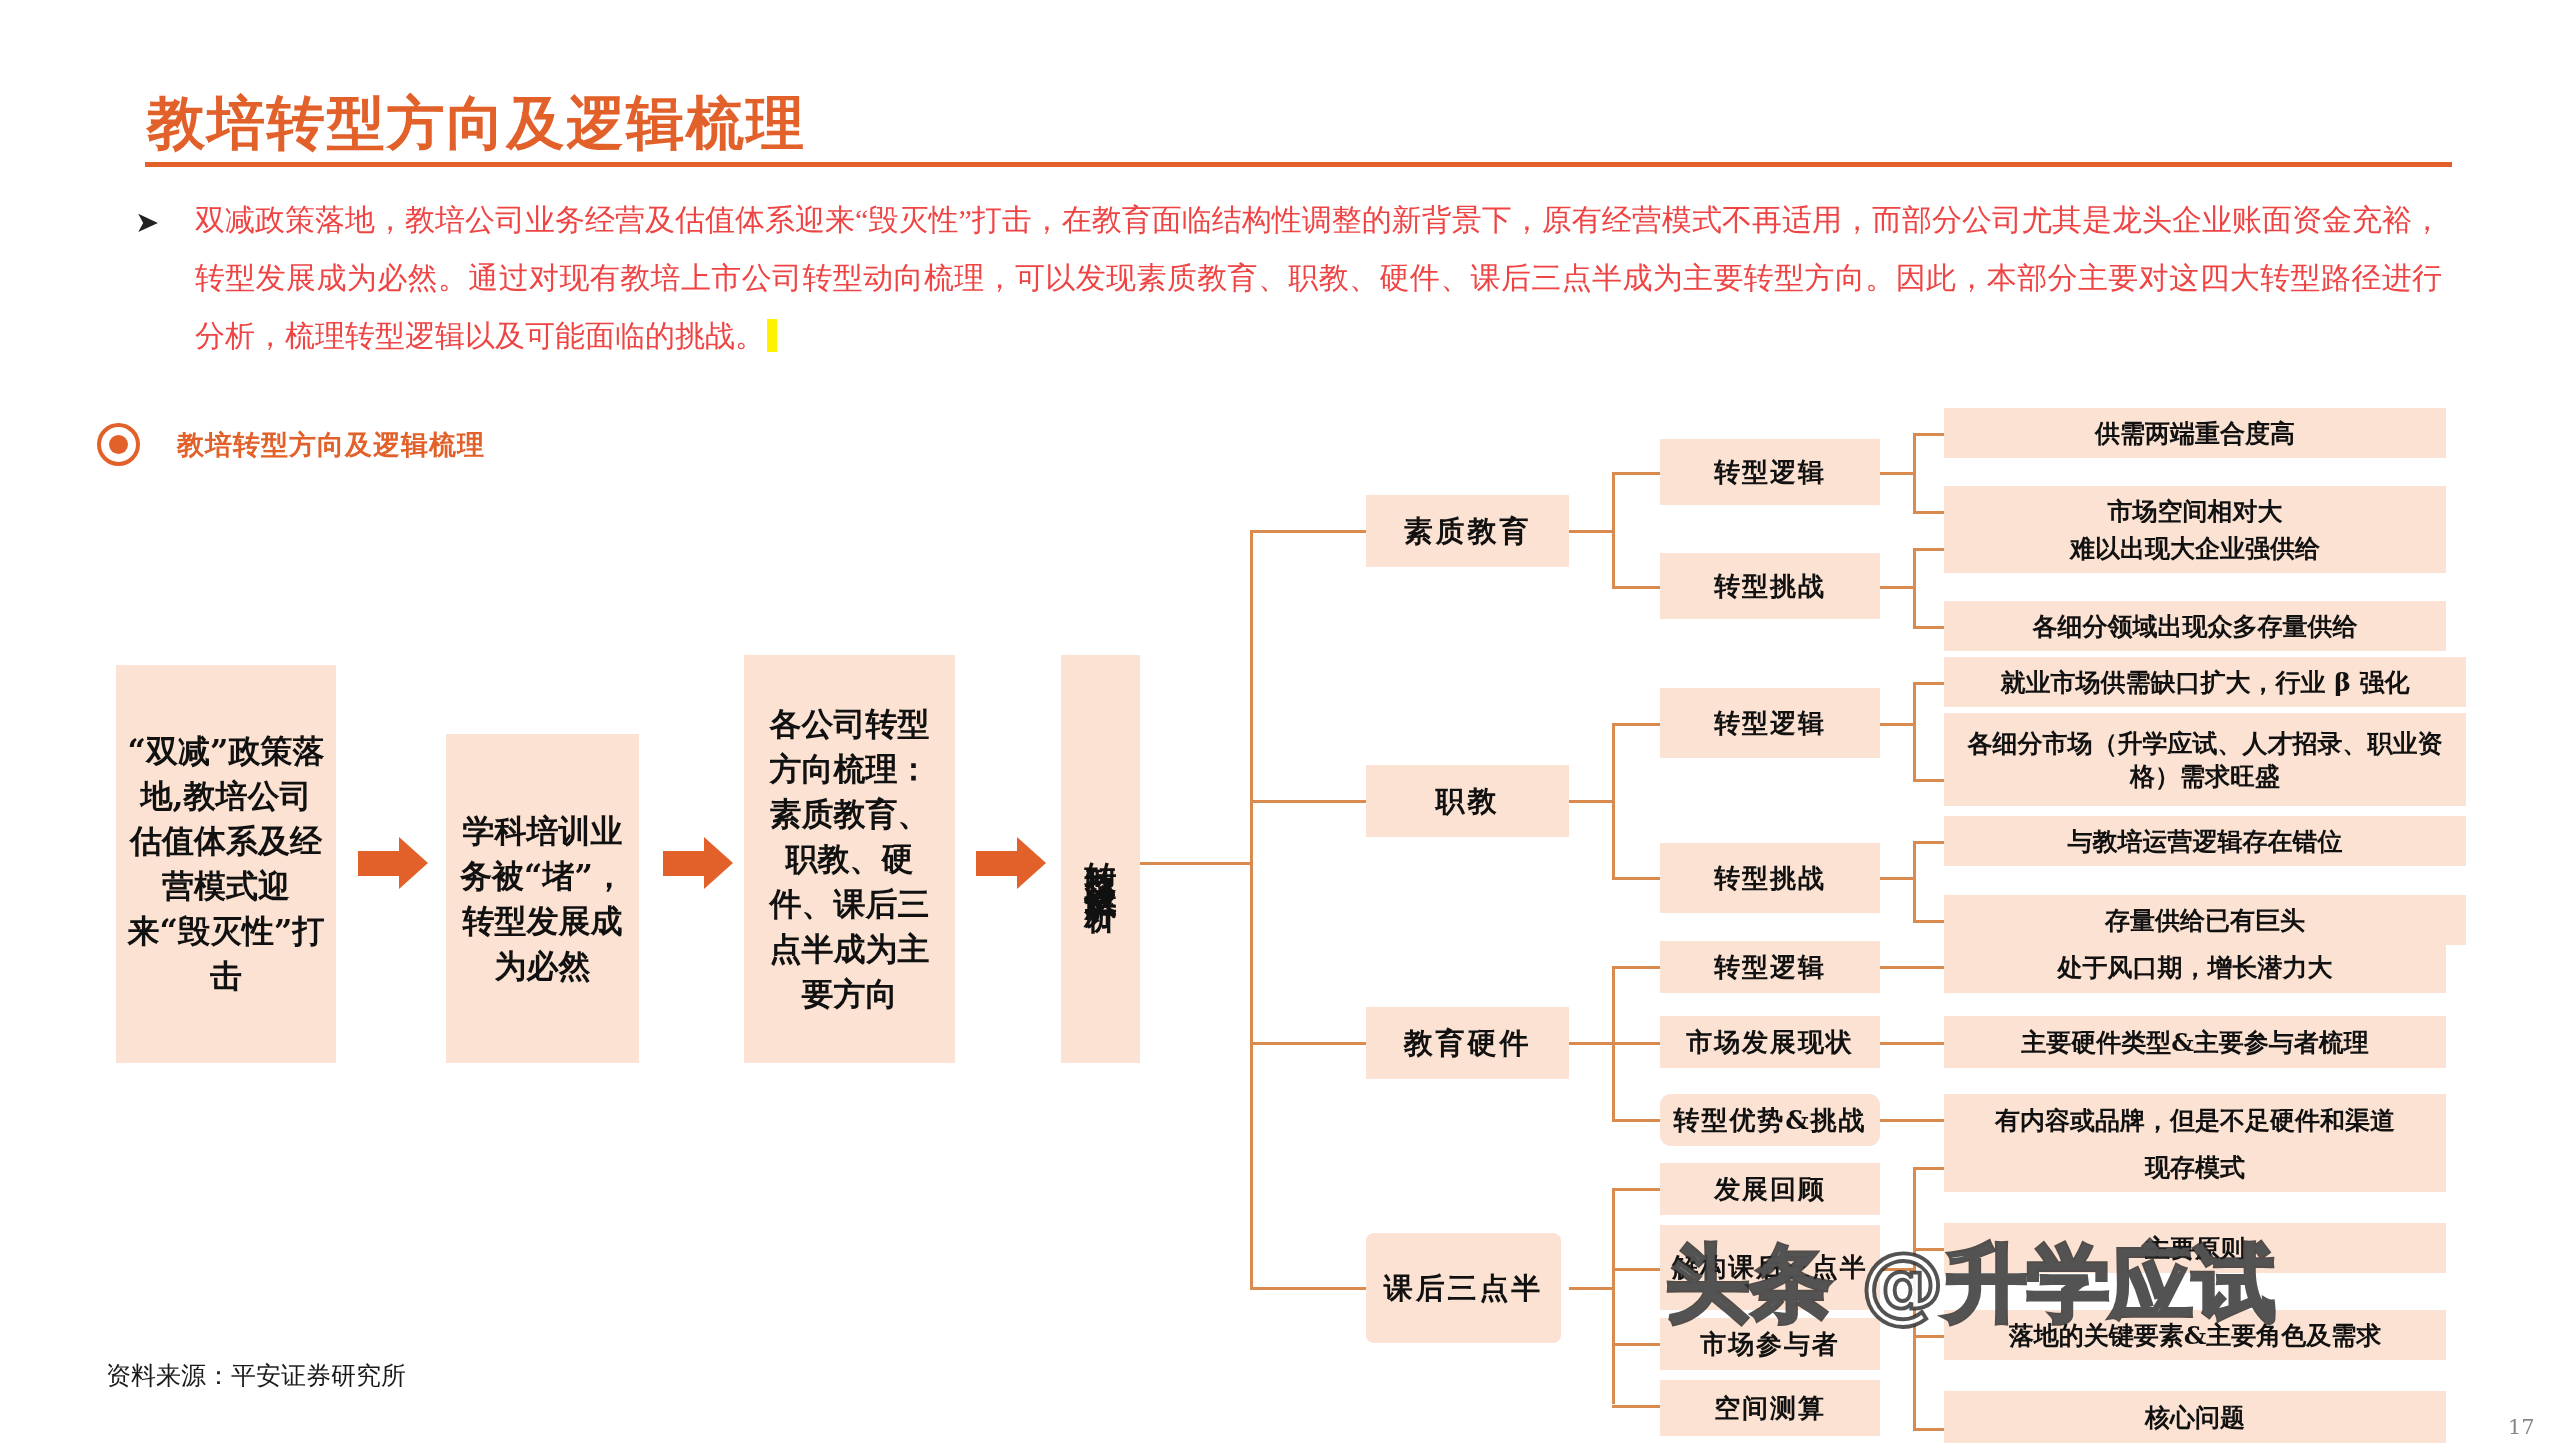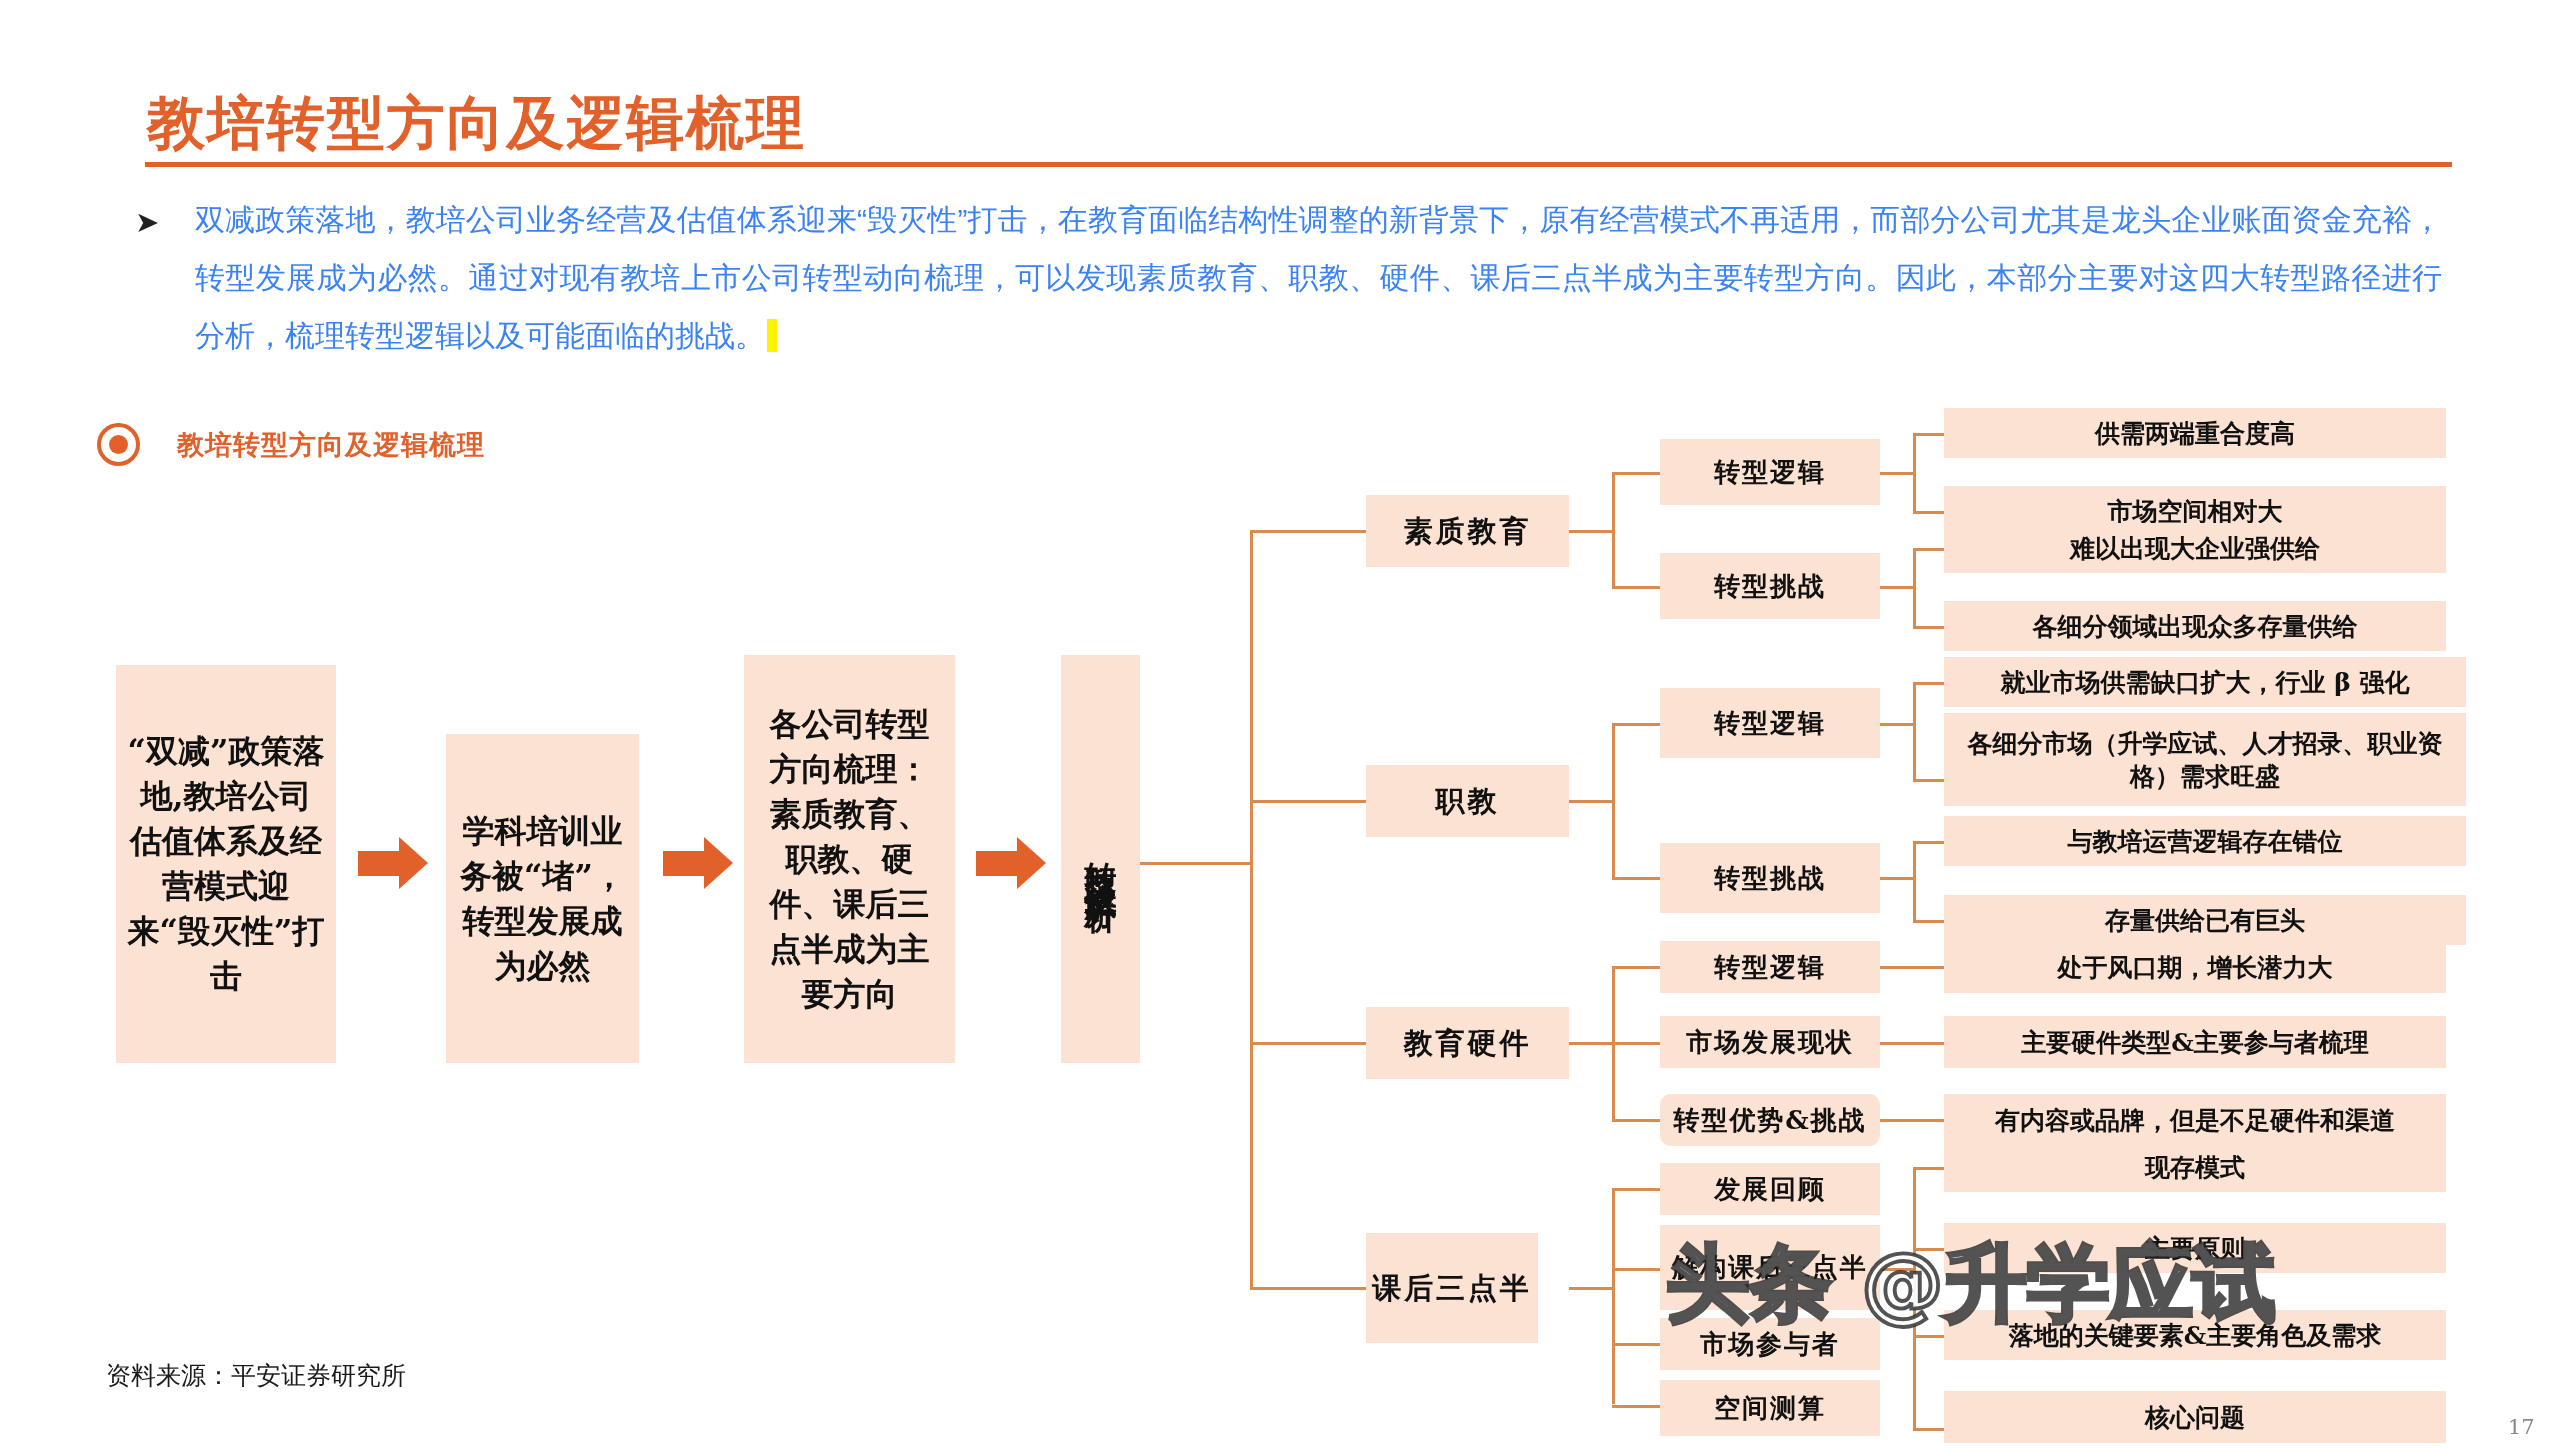--- a/index.html
+++ b/index.html
@@ -23,22 +23,22 @@
   
   #intro-block{
     position:absolute;left:135px;top:191px;width:2309px;
   }
   #intro-marker{
     position:absolute;left:0px;top:17.4px;
     font-size:29px;color:#222;line-height:1;
   }
   #intro-text{
     position:absolute;left:60px;top:0px;width:2247px;
-    font-family:Liberation Sans, sans-serif;
-    font-size:30px;color:#3b82f6;line-height:58px;
+    font-family:Liberation Serif, serif;
+    font-size:30px;color:#ef4444;line-height:58px;
     text-align:justify;text-justify:inter-ideograph;
   }
   #intro-caret{
     display:inline-block;width:9.7px;height:33px;
     background:#FFF200;vertical-align:-5.8px;margin-left:1.9px;
   }
   
   #section-row{position:absolute;left:97px;top:423px;display:flex;align-items:center;}
   #section-ring{
     width:43px;height:43px;border-radius:50%;
@@ -202,21 +202,21 @@
 <div class="box lvl2" style="left:1660px;top:1016px;width:220px;height:52px;">市场发展现状</div>
 <div class="ln lnh" style="left:1880px;top:1042px;width:64px;"></div>
 <div class="box lvl3" style="left:1944px;top:1016px;width:502px;height:52px;">主要硬件类型&amp;主要参与者梳理</div>
 
 <div class="ln lnh" style="left:1612px;top:1119px;width:48px;"></div>
 <div class="box lvl2" style="left:1660px;top:1094px;width:220px;height:52px;border-radius:11px;">转型优势&amp;挑战</div>
 <div class="ln lnh" style="left:1880px;top:1119px;width:64px;"></div>
 <div class="box lvl3" style="left:1944px;top:1094px;width:502px;height:52px;">有内容或品牌，但是不足硬件和渠道</div>
 
 <div class="ln lnh" style="left:1250px;top:1287px;width:116px;"></div>
-<div class="box lvl1" style="left:1366px;top:1233px;width:172px;height:110px;">课后三点半</div>
+<div class="box lvl1" style="left:1366px;top:1233px;width:195px;height:110px;border-radius:8px;">课后三点半</div>
 <div class="ln lnv" style="left:1612px;top:1188px;height:216px;"></div>
 <div class="ln lnh" style="left:1569px;top:1287px;width:44px;"></div>
 
 <div class="ln lnh" style="left:1612px;top:1188px;width:48px;"></div>
 <div class="box lvl2" style="left:1660px;top:1163px;width:220px;height:52px;">发展回顾</div>
 
 <div class="ln lnh" style="left:1612px;top:1268px;width:48px;"></div>
 <div class="box lvl2" style="left:1660px;top:1225px;width:220px;height:85px;">解构课后三点半</div>
 <div class="ln lnh" style="left:1880px;top:1268px;width:35px;"></div>
 <div class="ln lnv" style="left:1913px;top:1167px;height:261px;"></div>

